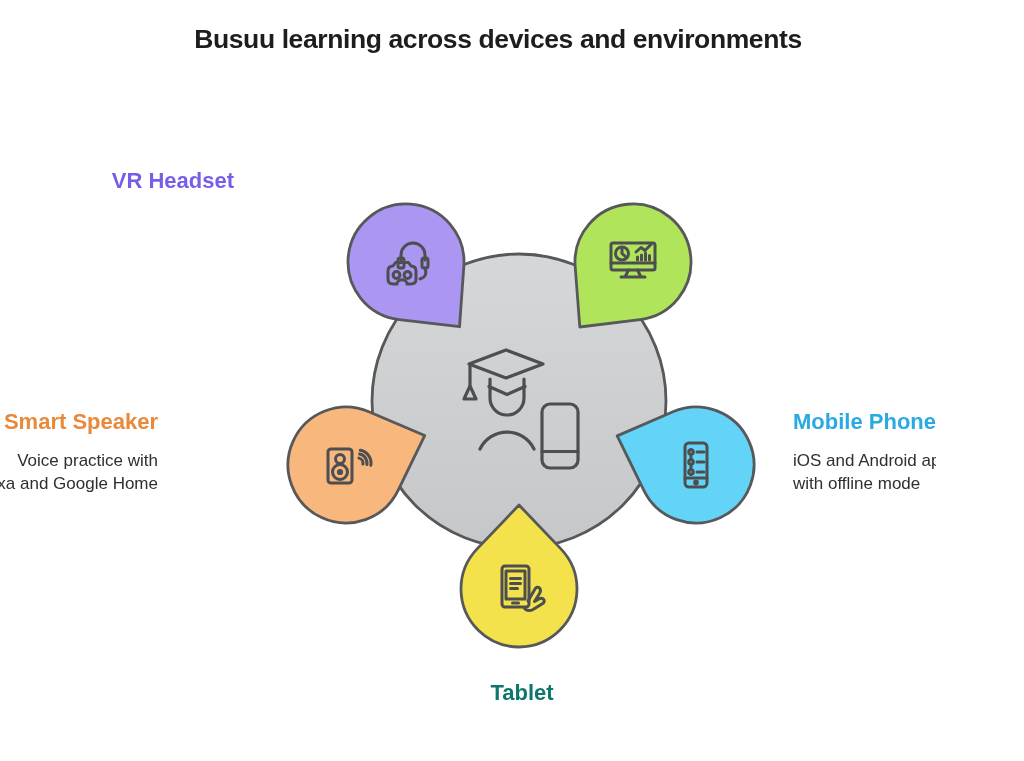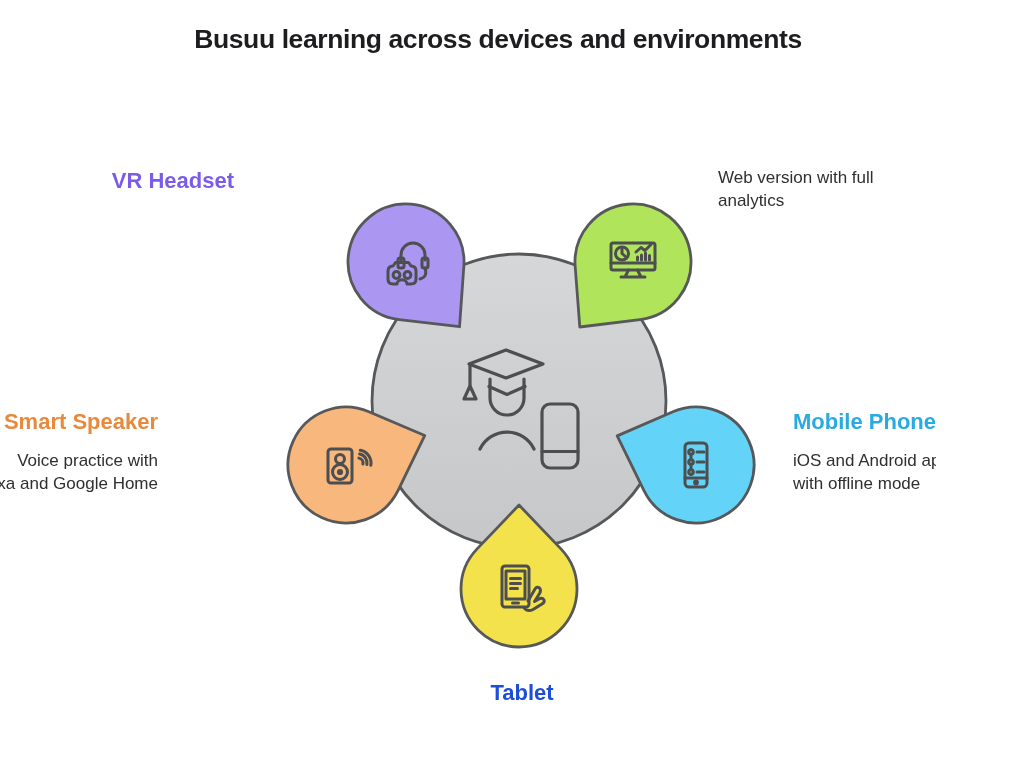--- a/index.html
+++ b/index.html
@@ -112,33 +112,31 @@
       <rect x="542" y="404" width="36" height="64" rx="8"></rect>
       <path d="M542 451.5 H578"></path>
     </g>
   </svg>
 
   <div class="node-block blk-vr align-right">
     <h2 style="color: rgb(122, 92, 232);">VR Headset</h2>
   </div>
 
   <div class="node-block blk-desktop align-left">
-    <p>Web version with full
-analytics</p>
   </div>
 
   <div class="node-block blk-speaker align-right">
     <h2 style="color: rgb(232, 137, 59);">Smart Speaker</h2>
     <p>Voice practice with
 Alexa and Google Home</p>
   </div>
 
   <div class="node-block blk-mobile align-left">
     <h2 style="color: rgb(41, 170, 225);">Mobile Phone</h2>
     <p>iOS and Android app
 with offline mode</p>
   </div>
 
   <div class="node-block blk-tablet align-center">
-    <h2 style="color: #1d4ed8;">Tablet</h2>
+    <h2 style="color: #0f766e;">Tablet</h2>
   </div>
 
 </div>
 
 </body></html>

